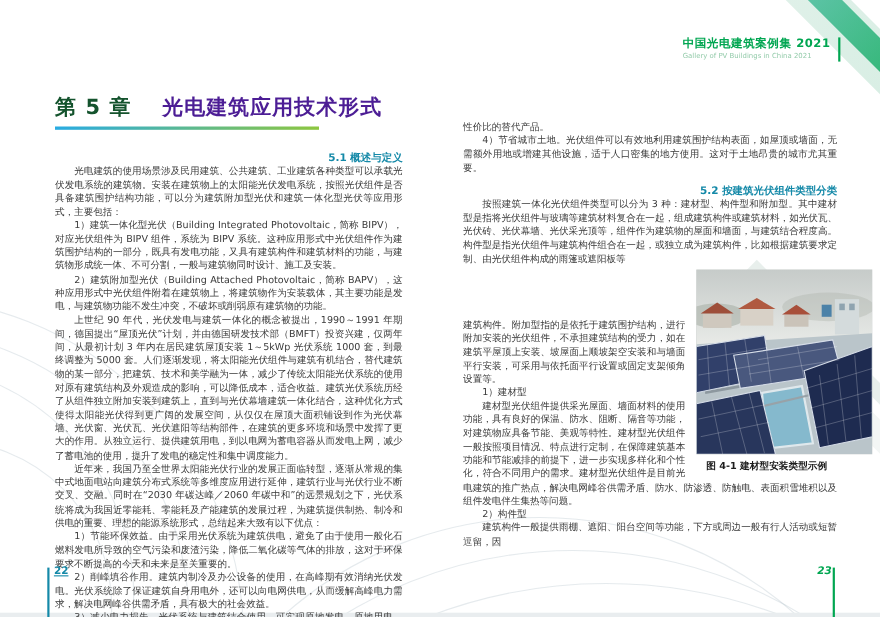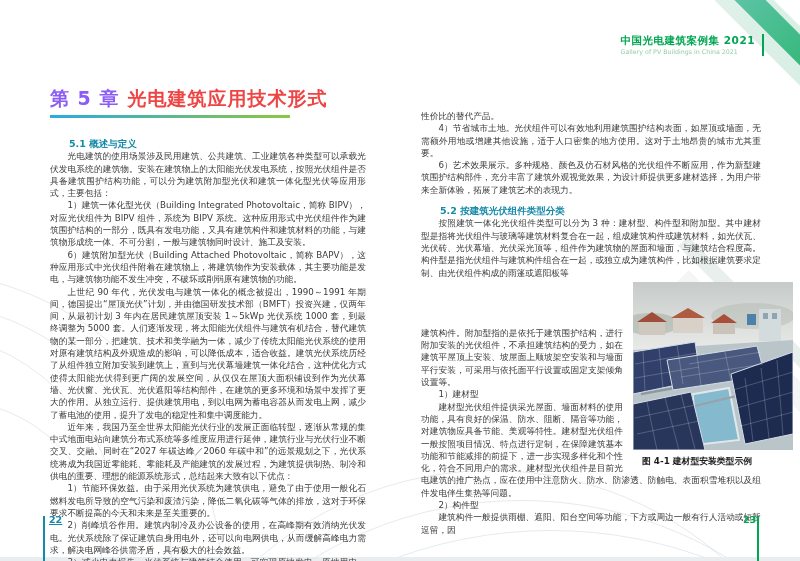--- a/index.html
+++ b/index.html
@@ -19,49 +19,49 @@
     background:rgba(214,226,222,.30);}
   .arc{position:absolute;border:1px solid rgba(168,184,196,.30);border-radius:50%;}
   .bottom-strip{left:0;bottom:0;width:800px;height:4px;background:#e9edef;}
   
   .page{position:absolute;top:0;height:561px;z-index:1;}
   #page-left{left:0;width:400px;}
   #page-right{left:400px;width:400px;}
   
   .chapter{position:absolute;left:50px;top:86px;}
   .chapter h1{margin:0;font-size:19px;line-height:24px;font-weight:bold;letter-spacing:1px;white-space:nowrap;}
-  .chapter .num{color:#8b5cf6;}
-  .chapter .ttl{color:#ef4444;margin-left:8px;}
+  .chapter .num{color:#14532d;}
+  .chapter .ttl{color:#4c1d95;margin-left:28px;}
   .chapter .rule{margin-top:5px;width:240px;height:2.5px;
     background:linear-gradient(90deg,#29abe2,#8dc63f);}
   
   .body-col{position:absolute;font-size:8.7px;line-height:12.3px;color:#3a3a3a;
     text-align:justify;text-justify:inter-ideograph;}
   #left-body{left:50px;top:138px;width:316px;}
   #right-body{left:21px;top:62px;width:340px;}
   .body-col p{margin:0;text-indent:2em;}
   .body-col p.noindent{text-indent:0;margin-top:48px;}
-  .sec-head{margin:0 0 3px 0;font-size:9.5px;font-weight:bold;color:#1489a8;text-indent:0;text-align:left;}
+  .sec-head{margin:0 0 3px 0;font-size:9.5px;font-weight:bold;color:#1489a8;text-indent:0;text-align:right;}
   .sec-head.second{margin-top:9px;}
   
   figure.fig{float:right;width:128px;margin:3px 0 2px 10px;padding:0;}
   figure.fig .photo{width:160px;height:168px;overflow:hidden;background:#c9cdcc;}
   figure.fig figcaption{margin-top:6px;font-size:8.8px;font-weight:bold;color:#1c1c1c;
     text-align:center;line-height:11px;}
   .clear{clear:both;}
   
   .book-header{position:absolute;top:34px;right:36px;text-align:left;
     border-right:2.5px solid #00a651;padding-right:7px;}
   .book-header .cn{font-size:10.5px;font-weight:bold;color:#00a651;letter-spacing:.5px;line-height:12px;}
   .book-header .en{font-size:6.3px;color:#93cbaa;margin-top:2px;line-height:8px;}
   
   .pageno{position:absolute;font-size:9.5px;font-weight:bold;z-index:2;}
   #pageno-22{left:49px;top:514px;color:#1489a8;text-decoration:underline;}
   #rule-22{position:absolute;left:43px;top:516px;width:1.5px;height:45px;background:#1489a8;z-index:2;}
-  #pageno-23{left:343px;top:514px;color:#00a651;}
+  #pageno-23{left:343px;top:514px;color:#00a651;font-style:italic;}
   #rule-23{position:absolute;left:357px;top:516px;width:1.5px;height:45px;background:#00a651;z-index:2;}
 </style>
 </head>
 <body>
 
 <div id="stage">
 
   <div class="deco corner-band-back"></div>
   <div class="deco corner-band"></div>
   <div class="deco edge-stripe-1"></div>
@@ -79,43 +79,42 @@
 
     <div class="chapter">
       <h1><span class="num">第 5 章</span><span class="ttl">光电建筑应用技术形式</span></h1>
       <div class="rule"></div>
     </div>
 
     <div class="body-col" id="left-body">
       <p class="sec-head">5.1 概述与定义</p>
       <p>光电建筑的使用场景涉及民用建筑、公共建筑、工业建筑各种类型可以承载光伏发电系统的建筑物。安装在建筑物上的太阳能光伏发电系统，按照光伏组件是否具备建筑围护结构功能，可以分为建筑附加型光伏和建筑一体化型光伏等应用形式，主要包括：</p>
       <p>1）建筑一体化型光伏（Building Integrated Photovoltaic，简称 BIPV），对应光伏组件为 BIPV 组件，系统为 BIPV 系统。这种应用形式中光伏组件作为建筑围护结构的一部分，既具有发电功能，又具有建筑构件和建筑材料的功能，与建筑物形成统一体、不可分割，一般与建筑物同时设计、施工及安装。</p>
-      <p>6）建筑附加型光伏（Building Attached Photovoltaic，简称 BAPV），这种应用形式中光伏组件附着在建筑物上，将建筑物作为安装载体，其主要功能是发电，与建筑物功能不发生冲突，不破坏或削弱原有建筑物的功能。</p>
+      <p>2）建筑附加型光伏（Building Attached Photovoltaic，简称 BAPV），这种应用形式中光伏组件附着在建筑物上，将建筑物作为安装载体，其主要功能是发电，与建筑物功能不发生冲突，不破坏或削弱原有建筑物的功能。</p>
       <p>上世纪 90 年代，光伏发电与建筑一体化的概念被提出，1990～1991 年期间，德国提出“屋顶光伏”计划，并由德国研发技术部（BMFT）投资兴建，仅两年间，从最初计划 3 年内在居民建筑屋顶安装 1～5kWp 光伏系统 1000 套，到最终调整为 5000 套。人们逐渐发现，将太阳能光伏组件与建筑有机结合，替代建筑物的某一部分，把建筑、技术和美学融为一体，减少了传统太阳能光伏系统的使用对原有建筑结构及外观造成的影响，可以降低成本，适合收益。建筑光伏系统历经了从组件独立附加安装到建筑上，直到与光伏幕墙建筑一体化结合，这种优化方式使得太阳能光伏得到更广阔的发展空间，从仅仅在屋顶大面积铺设到作为光伏幕墙、光伏窗、光伏瓦、光伏遮阳等结构部件，在建筑的更多环境和场景中发挥了更大的作用。从独立运行、提供建筑用电，到以电网为蓄电容器从而发电上网，减少了蓄电池的使用，提升了发电的稳定性和集中调度能力。</p>
-      <p>近年来，我国乃至全世界太阳能光伏行业的发展正面临转型，逐渐从常规的集中式地面电站向建筑分布式系统等多维度应用进行延伸，建筑行业与光伏行业不断交叉、交融。同时在“2027 年碳达峰／2060 年碳中和”的远景规划之下，光伏系统将成为我国近零能耗、零能耗及产能建筑的发展过程，为建筑提供制热、制冷和供电的重要、理想的能源系统形式，总结起来大致有以下优点：</p>
+      <p>近年来，我国乃至全世界太阳能光伏行业的发展正面临转型，逐渐从常规的集中式地面电站向建筑分布式系统等多维度应用进行延伸，建筑行业与光伏行业不断交叉、交融。同时在“2030 年碳达峰／2060 年碳中和”的远景规划之下，光伏系统将成为我国近零能耗、零能耗及产能建筑的发展过程，为建筑提供制热、制冷和供电的重要、理想的能源系统形式，总结起来大致有以下优点：</p>
       <p>1）节能环保效益。由于采用光伏系统为建筑供电，避免了由于使用一般化石燃料发电所导致的空气污染和废渣污染，降低二氧化碳等气体的排放，这对于环保要求不断提高的今天和未来是至关重要的。</p>
       <p>2）削峰填谷作用。建筑内制冷及办公设备的使用，在高峰期有效消纳光伏发电。光伏系统除了保证建筑自身用电外，还可以向电网供电，从而缓解高峰电力需求，解决电网峰谷供需矛盾，具有极大的社会效益。</p>
       <p>3）减少电力损失。光伏系统与建筑结合使用，可实现原地发电、原地用电，在一定距离范围内可以节省电站送电网的投资。在架设公共电网非常昂贵的地方，太阳能光伏发电是一个具有很高</p>
     </div>
 
     <div class="pageno" id="pageno-22">22</div>
     <div id="rule-22"></div>
   </div>
 
   <div class="page" id="page-right">
 
     <div class="book-header">
       <div class="cn">中国光电建筑案例集 2021</div>
       <div class="en">Gallery of PV Buildings in China 2021</div>
     </div>
 
     <div class="body-col" id="right-body">
       <p class="noindent">性价比的替代产品。</p>
       <p>4）节省城市土地。光伏组件可以有效地利用建筑围护结构表面，如屋顶或墙面，无需额外用地或增建其他设施，适于人口密集的地方使用。这对于土地昂贵的城市尤其重要。</p>
-      <p>6）艺术效果展示。多种规格、颜色及仿石材风格的光伏组件不断应用，作为新型建筑围护结构部件，充分丰富了建筑外观视觉效果，为设计师提供更多建材选择，为用户带来全新体验，拓展了建筑艺术的表现力。</p>
 
       <p class="sec-head second">5.2 按建筑光伏组件类型分类</p>
       <p>按照建筑一体化光伏组件类型可以分为 3 种：建材型、构件型和附加型。其中建材型是指将光伏组件与玻璃等建筑材料复合在一起，组成建筑构件或建筑材料，如光伏瓦、光伏砖、光伏幕墙、光伏采光顶等，组件作为建筑物的屋面和墙面，与建筑结合程度高。构件型是指光伏组件与建筑构件组合在一起，或独立成为建筑构件，比如根据建筑要求定制、由光伏组件构成的雨篷或遮阳板等</p>
 
       <figure class="fig">
         <div class="photo">
           <svg viewBox="0 0 160 168" width="160" height="168" xmlns="http://www.w3.org/2000/svg">
             <defs>
               <linearGradient id="sky" x1="0" y1="0" x2="0" y2="1">
                 <stop offset="0" stop-color="#c6cbc9"></stop>
@@ -171,21 +170,21 @@
               <line x1="2" y1="136" x2="62" y2="123"></line>
                 <line x1="4" y1="152" x2="66" y2="139"></line>
             </g>
           </svg>
         </div>
         <figcaption>图 4-1 建材型安装类型示例</figcaption>
       </figure>
 
       <p class="noindent">建筑构件。附加型指的是依托于建筑围护结构，进行附加安装的光伏组件，不承担建筑结构的受力，如在建筑平屋顶上安装、坡屋面上顺坡架空安装和与墙面平行安装，可采用与依托面平行设置或固定支架倾角设置等。</p>
       <p>1）建材型</p>
-      <p>建材型光伏组件提供采光屋面、墙面材料的使用功能，具有良好的保温、防水、阻断、隔音等功能，对建筑物应具备节能、美观等特性。建材型光伏组件一般按照项目情况、特点进行定制，在保障建筑基本功能和节能减排的前提下，进一步实现多样化和个性化，符合不同用户的需求。建材型光伏组件是目前光电建筑的推广热点，应在使用中注意防火、防水、防渗透、防触电、表面积雪堆积以及组件发电伴生集热等问题。</p>
+      <p>建材型光伏组件提供采光屋面、墙面材料的使用功能，具有良好的保温、防水、阻断、隔音等功能，对建筑物应具备节能、美观等特性。建材型光伏组件一般按照项目情况、特点进行定制，在保障建筑基本功能和节能减排的前提下，进一步实现多样化和个性化，符合不同用户的需求。建材型光伏组件是目前光电建筑的推广热点，解决电网峰谷供需矛盾、防水、防渗透、防触电、表面积雪堆积以及组件发电伴生集热等问题。</p>
 
       <p class="clear">2）构件型</p>
       <p>建筑构件一般提供雨棚、遮阳、阳台空间等功能，下方或周边一般有行人活动或短暂逗留，因</p>
     </div>
 
     <div class="pageno" id="pageno-23">23</div>
     <div id="rule-23"></div>
   </div>
 
 </div>

